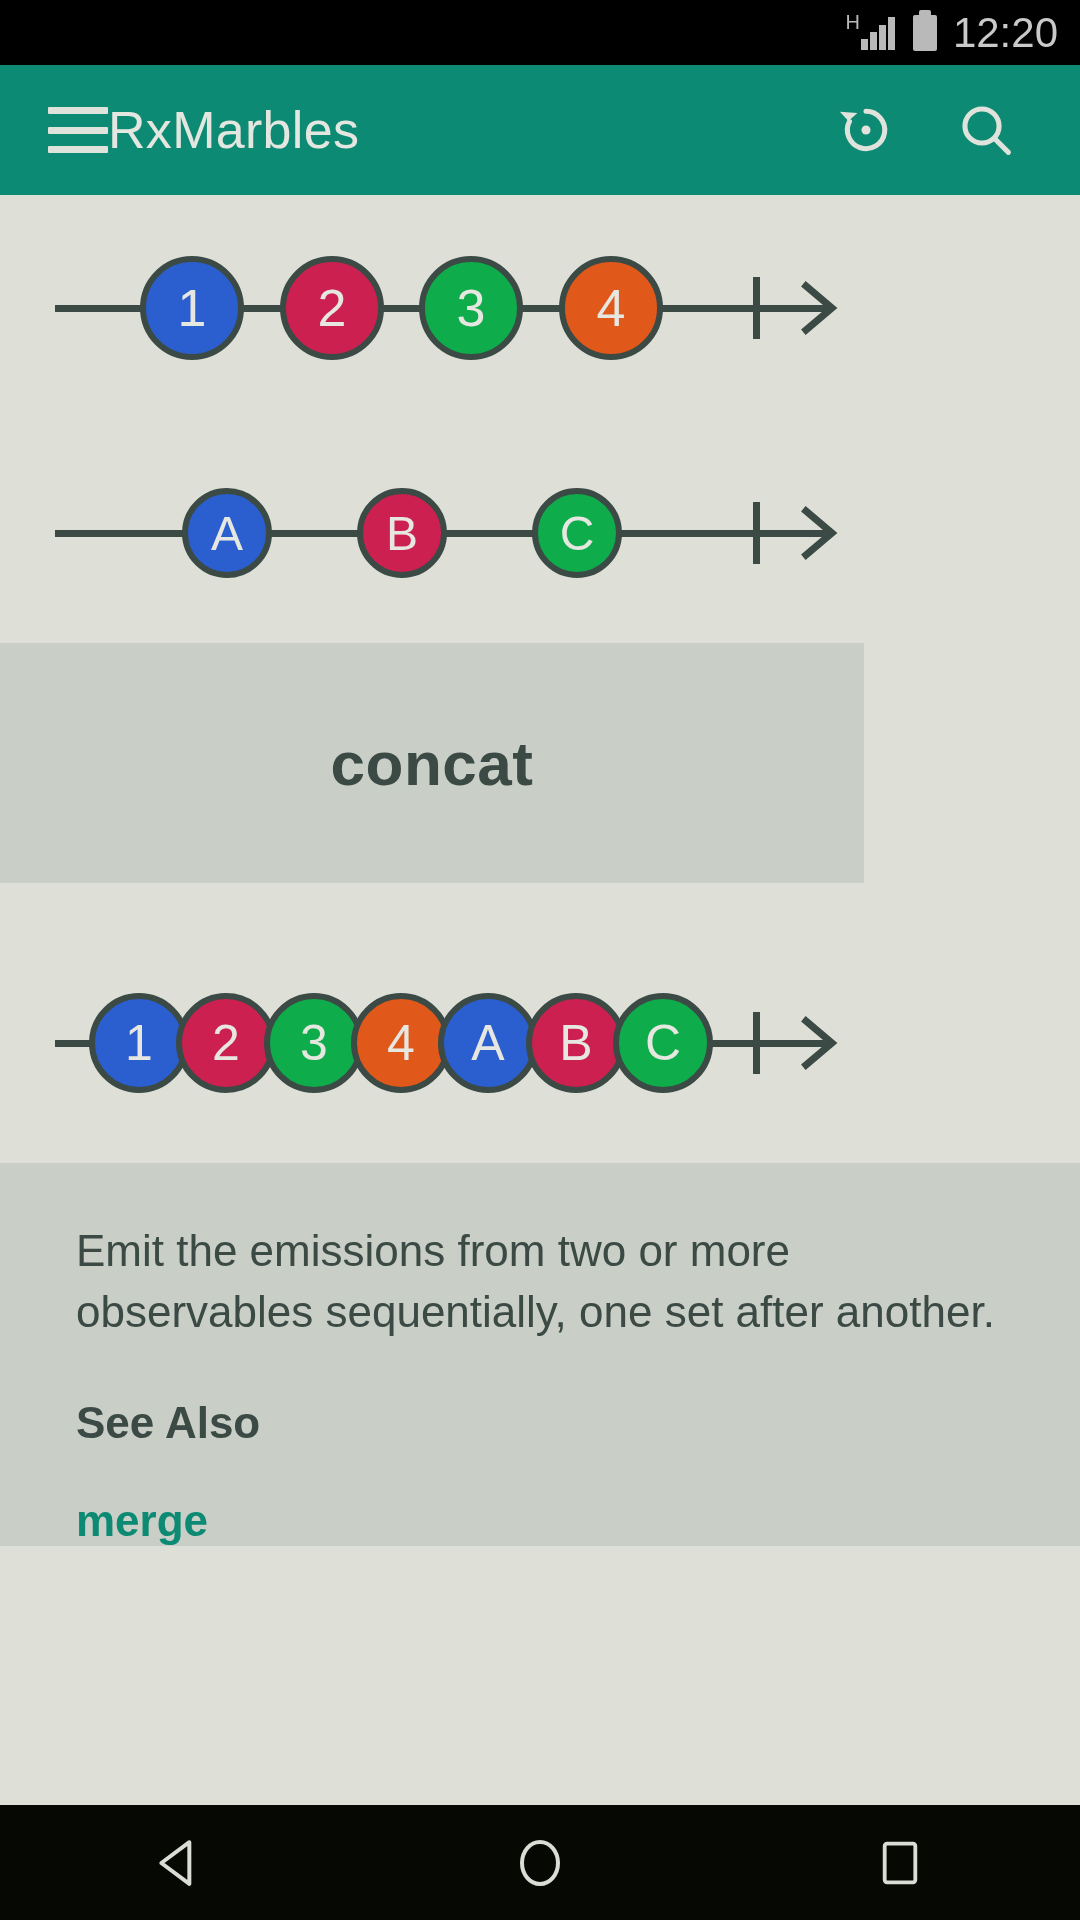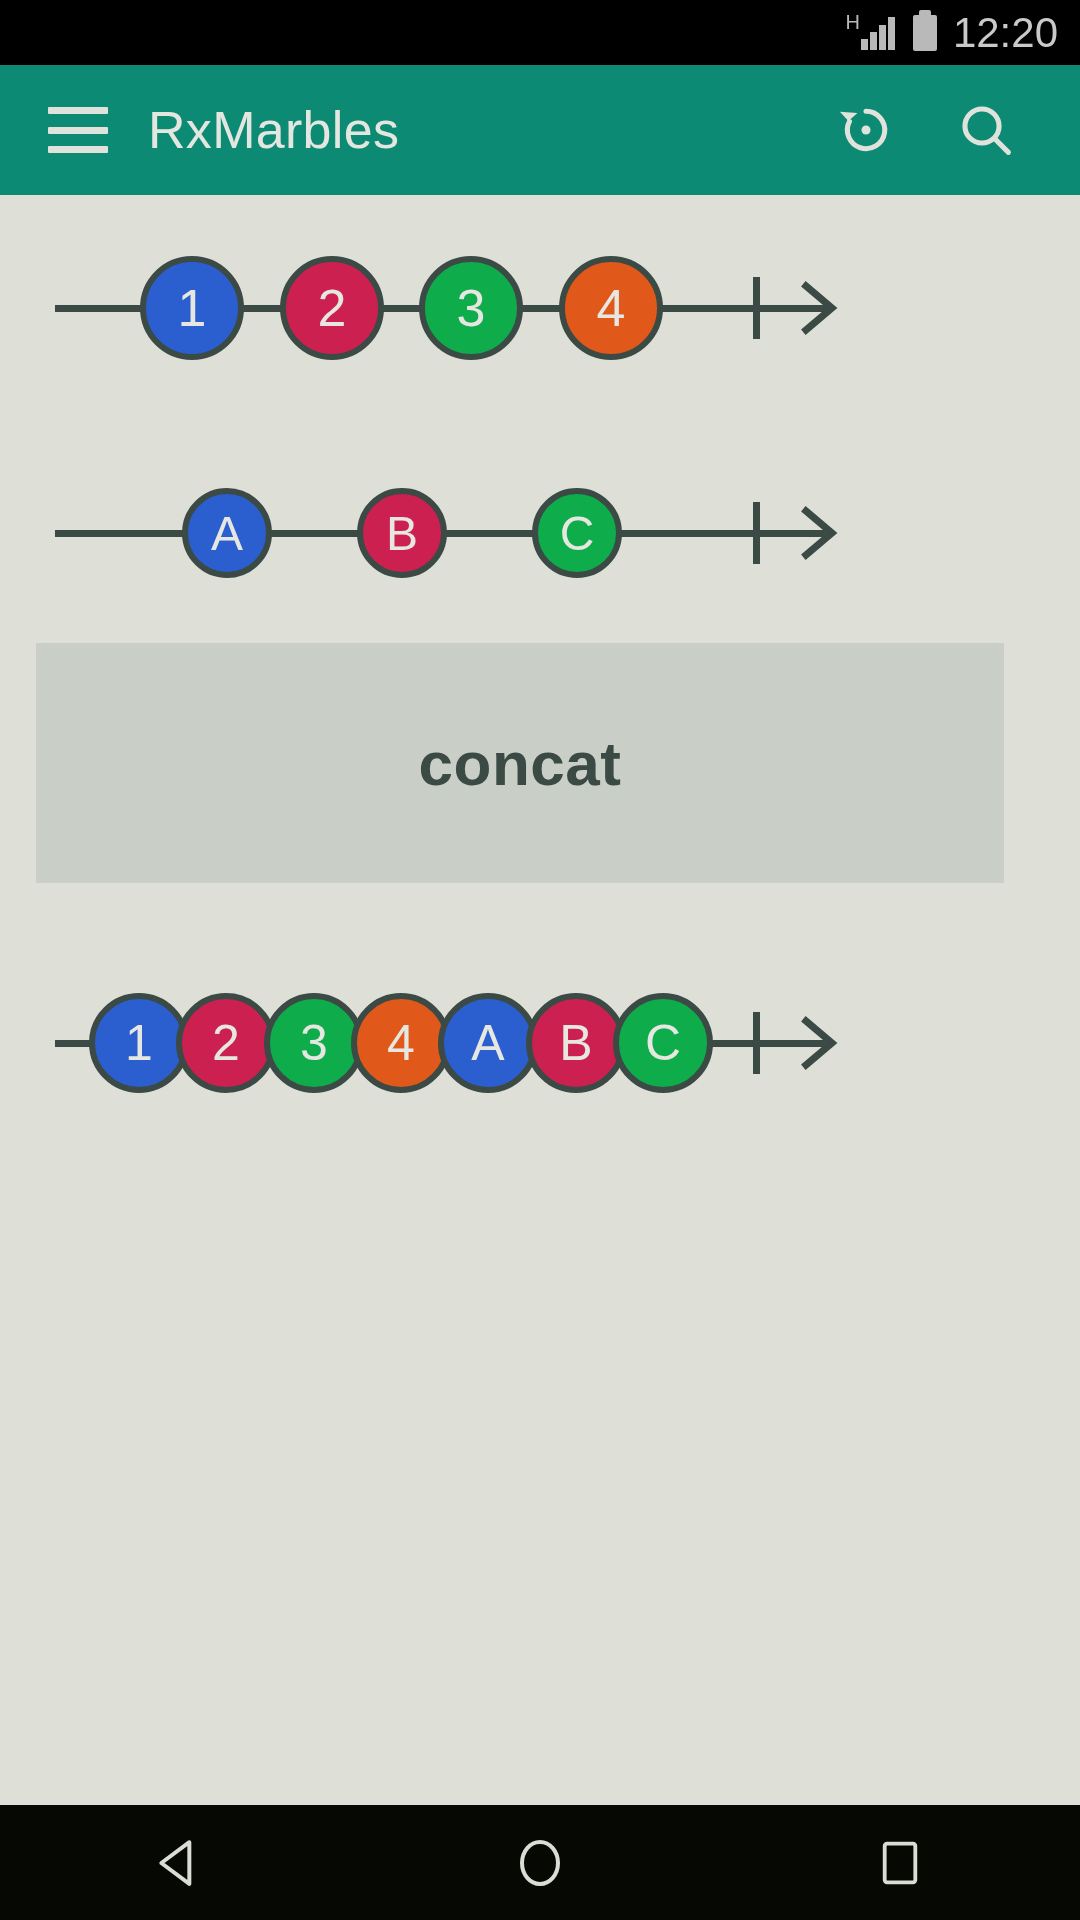--- a/index.html
+++ b/index.html
@@ -23,28 +23,28 @@
   .sb-batt:before{ content:""; position:absolute; top:-5px; left:6px; width:12px; height:5px; background:#b9b9b9; border-radius:2px 2px 0 0;}
   .sb-time{ color:#c9c9c9; font-size:42px; letter-spacing:0px; line-height:1; font-weight:400;}
 
   
   .appbar{
     position:absolute; left:0; top:65px; width:1080px; height:130px;
     background:#0d8a74; display:flex; align-items:center;
   }
   .menu-btn{ width:60px; height:46px; margin-left:48px; display:flex; flex-direction:column; justify-content:space-between; cursor:pointer;}
   .menu-btn span{ display:block; width:60px; height:7px; background:#dfe3dc; border-radius:1px;}
-  .app-title{ color:#e3e7e0; font-size:52px; margin-left:40px; font-weight:400; letter-spacing:0.3px;}
+  .app-title{ color:#e3e7e0; font-size:52px; font-weight:400; letter-spacing:0.3px;}
   .appbar-actions{ margin-left:auto; display:flex; align-items:center; gap:56px; margin-right:62px;}
   .icon-btn{ width:64px; height:64px; display:flex; align-items:center; justify-content:center; cursor:pointer;}
 
   
   .content{ position:absolute; left:0; top:195px; width:1080px; height:1610px; background:#dedfd7; overflow:hidden;}
   .diagram-top{ position:relative; width:1080px; height:448px; background:#dedfd7;}
-  .opband{ position:relative; width:968px; height:240px; background:#c9cec6; display:flex; align-items:center; justify-content:center;margin-left:36px;}
+  .opband{ position:relative; width:864px; height:240px; background:#c9cec6; display:flex; align-items:center; justify-content:center;}
   .opname{ color:#3b4a45; font-size:62px; font-weight:700; letter-spacing:0.5px;}
   .diagram-result{ position:relative; width:1080px; height:280px; background:#dedfd7;}
   .desc{ position:relative; width:1080px; background:#c9cec6; padding:58px 76px 0 76px;}
   .desc p{ color:#3b4a45; font-size:44px; line-height:1.38; font-weight:400;}
   .seealso-h{ color:#3b4a45; font-size:44px; font-weight:700; margin-top:56px;}
   .seealso-link{ color:#0d8a74; font-size:44px; font-weight:700; margin-top:48px; display:inline-block; cursor:pointer;}
 
   .marble-row{ position:absolute; left:0; width:1080px; height:200px;}
   .mline{ position:absolute; height:7px; background:#3b4a45;}
   .mtick{ position:absolute; width:7px; height:62px; background:#3b4a45;}
@@ -137,20 +137,25 @@
         <div class="marble" style="width: 100px; height: 100px; left: 89px; top: 50px; background: rgb(43, 95, 208); font-size: 50px;">1</div>
         <div class="marble" style="width: 100px; height: 100px; left: 176px; top: 50px; background: rgb(204, 32, 80); font-size: 50px;">2</div>
         <div class="marble" style="width: 100px; height: 100px; left: 264px; top: 50px; background: rgb(14, 172, 75); font-size: 50px;">3</div>
         <div class="marble" style="width: 100px; height: 100px; left: 351px; top: 50px; background: rgb(224, 88, 26); font-size: 50px;">4</div>
         <div class="marble" style="width: 100px; height: 100px; left: 438px; top: 50px; background: rgb(43, 95, 208); font-size: 50px;">A</div>
         <div class="marble" style="width: 100px; height: 100px; left: 526px; top: 50px; background: rgb(204, 32, 80); font-size: 50px;">B</div>
         <div class="marble" style="width: 100px; height: 100px; left: 613px; top: 50px; background: rgb(14, 172, 75); font-size: 50px;">C</div>
       </div>
   </div>
 
+  <div class="desc">
+    <p>Emit the emissions from two or more observables sequentially, one set after another.</p>
+    <div class="seealso-h">See Also</div>
+    <a class="seealso-link">merge</a>
+  </div>
 </div>
 
 <div class="navbar">
   <div class="nav-btn">
     <svg width="64" height="64" viewBox="0 0 24 24" fill="none" stroke="#dcdcd6" stroke-width="1.5" stroke-linejoin="round">
       <polygon points="15.5,4.2 5,12 15.5,19.8"></polygon>
     </svg>
   </div>
   <div class="nav-btn">
     <svg width="60" height="60" viewBox="0 0 24 24" fill="none" stroke="#dcdcd6" stroke-width="1.6">

